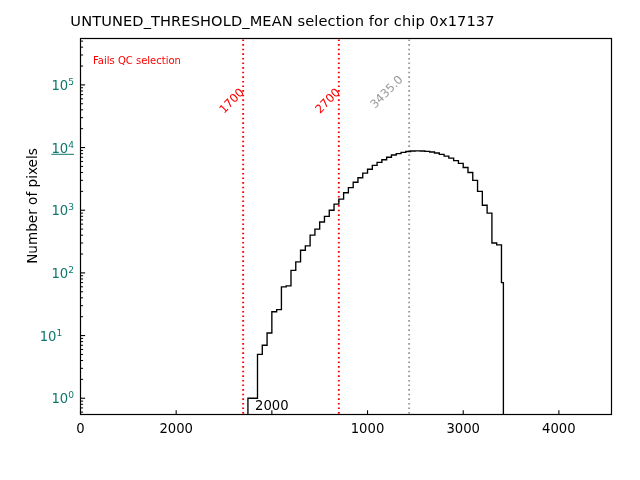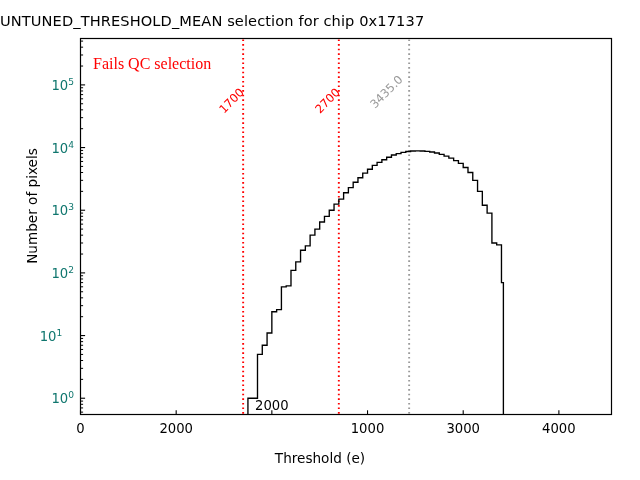--- a/index.html
+++ b/index.html
@@ -5,58 +5,57 @@
   html,body{margin:0;padding:0;}
   body{
     width:640px;height:480px;
     background:#ffffff;
     font-family:"DejaVu Sans","Liberation Sans",sans-serif;
     overflow:hidden;
   }
   #fig{position:relative;width:640px;height:480px;}
   #plot-svg{position:absolute;left:0;top:0;}
   .ttl{
-    position:absolute;left:0;top:12px;width:565px;
+    position:absolute;left:0;top:12px;width:565px;text-align:center;
     font-size:14.6px;color:#000;letter-spacing:0.1px;
   }
   .ylab{
     position:absolute;
     left:-98px;top:198px;width:260px;text-align:center;
     transform:rotate(-90deg);
     font-size:13.6px;color:#000;
   }
   .xlab{
     position:absolute;left:0;top:450px;width:640px;text-align:center;
     font-size:13.6px;color:#000;
   }
   .tick-x{position:absolute;font-size:13.2px;color:#000;text-align:center;transform:translateX(-50%);}
   .tick-y{position:absolute;font-size:13.2px;color:#0f766e;text-align:right;transform:translateY(-50%);}
   .tick-y sup{font-size:9.1px;vertical-align:super;}
   .qc-note{
     position:absolute;left:93px;top:55px;
-    font-size:16px;color:#ff0000;white-space:nowrap;font-family:Liberation Serif, serif;
+    font-size:10px;color:#ff0000;white-space:nowrap;
   }
   .vlabel{
     position:absolute;
     font-size:11.6px;white-space:nowrap;
     transform-origin:left bottom;
     transform:rotate(-45deg);
   }
   .vlabel.red{color:#ff0000;}
   .vlabel.gray{color:#9a9a9a;}
 </style>
 </head>
 <body>
 
 <div id="fig">
 
   <div class="ttl">UNTUNED_THRESHOLD_MEAN selection for chip 0x17137</div>
 
   <div class="ylab">Number of pixels</div>
-  <div class="xlab">Threshold (e)</div>
 
   <div class="qc-note">Fails QC selection</div>
 
   <div class="vlabel red" style="left:226px;top:102px;">1700</div>
   <div class="vlabel red" style="left:322px;top:102px;">2700</div>
   <div class="vlabel gray" style="left:377px;top:97px;">3435.0</div>
 
   <svg id="plot-svg" width="640" height="480">
     <g id="axes-frame">
       <rect x="80.5" y="38.5" width="531" height="376" fill="none" stroke="#000000" stroke-width="1.2"></rect>
@@ -139,17 +138,17 @@
       <div class="tick-x" style="left: 271.851px; top: 398px;">2000</div>
       <div class="tick-x" style="left: 367.527px; top: 420.5px;">1000</div>
       <div class="tick-x" style="left: 463.203px; top: 420.5px;">3000</div>
       <div class="tick-x" style="left: 558.878px; top: 420.5px;">4000</div>
     </div>
   <div id="ytick-labels">
       <div class="tick-y" style="left: 28px; width: 46px; top: 398.229px;"><span>10</span><sup>0</sup></div>
       <div class="tick-y" style="left: 28px; width: 46px; top: 335.563px; text-align: center;"><span>10</span><sup>1</sup></div>
       <div class="tick-y" style="left: 28px; width: 46px; top: 272.896px;"><span>10</span><sup>2</sup></div>
       <div class="tick-y" style="left: 28px; width: 46px; top: 210.229px;"><span>10</span><sup>3</sup></div>
-      <div class="tick-y" style="left: 28px; width: 46px; top: 147.563px;"><span>10</span><sup>4</sup></div>
+      <div class="tick-y" style="left: 28px; width: 46px; top: 147.563px; text-decoration: underline;"><span>10</span><sup>4</sup></div>
       <div class="tick-y" style="left: 28px; width: 46px; top: 84.8961px;"><span>10</span><sup>5</sup></div>
     </div>
 
 </div>
 
 </body></html>

